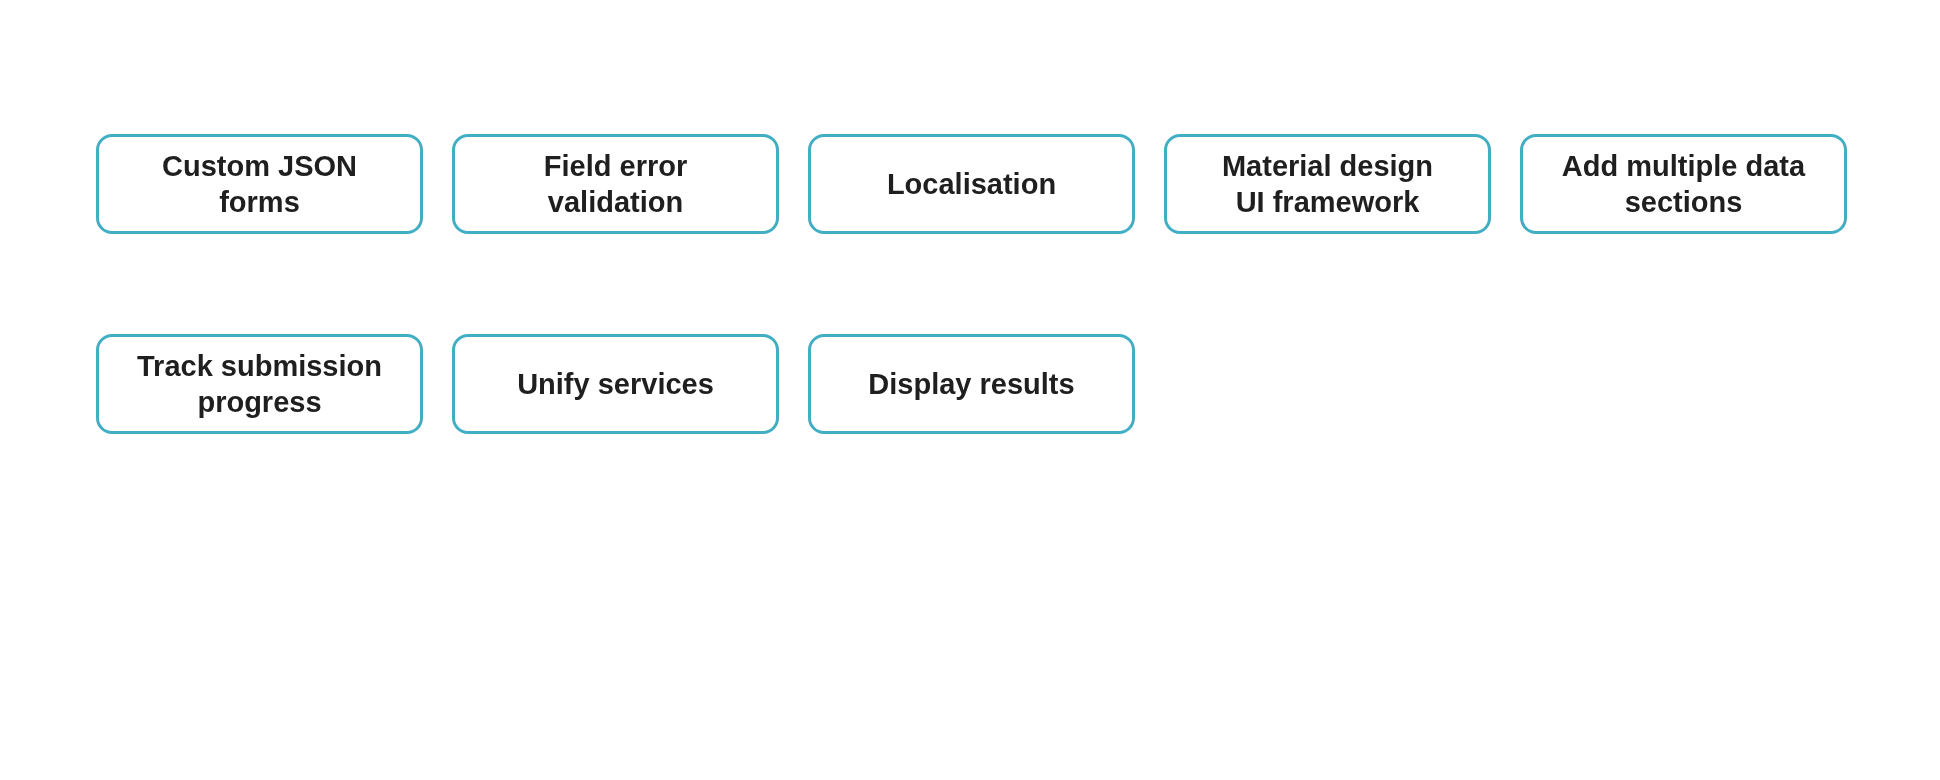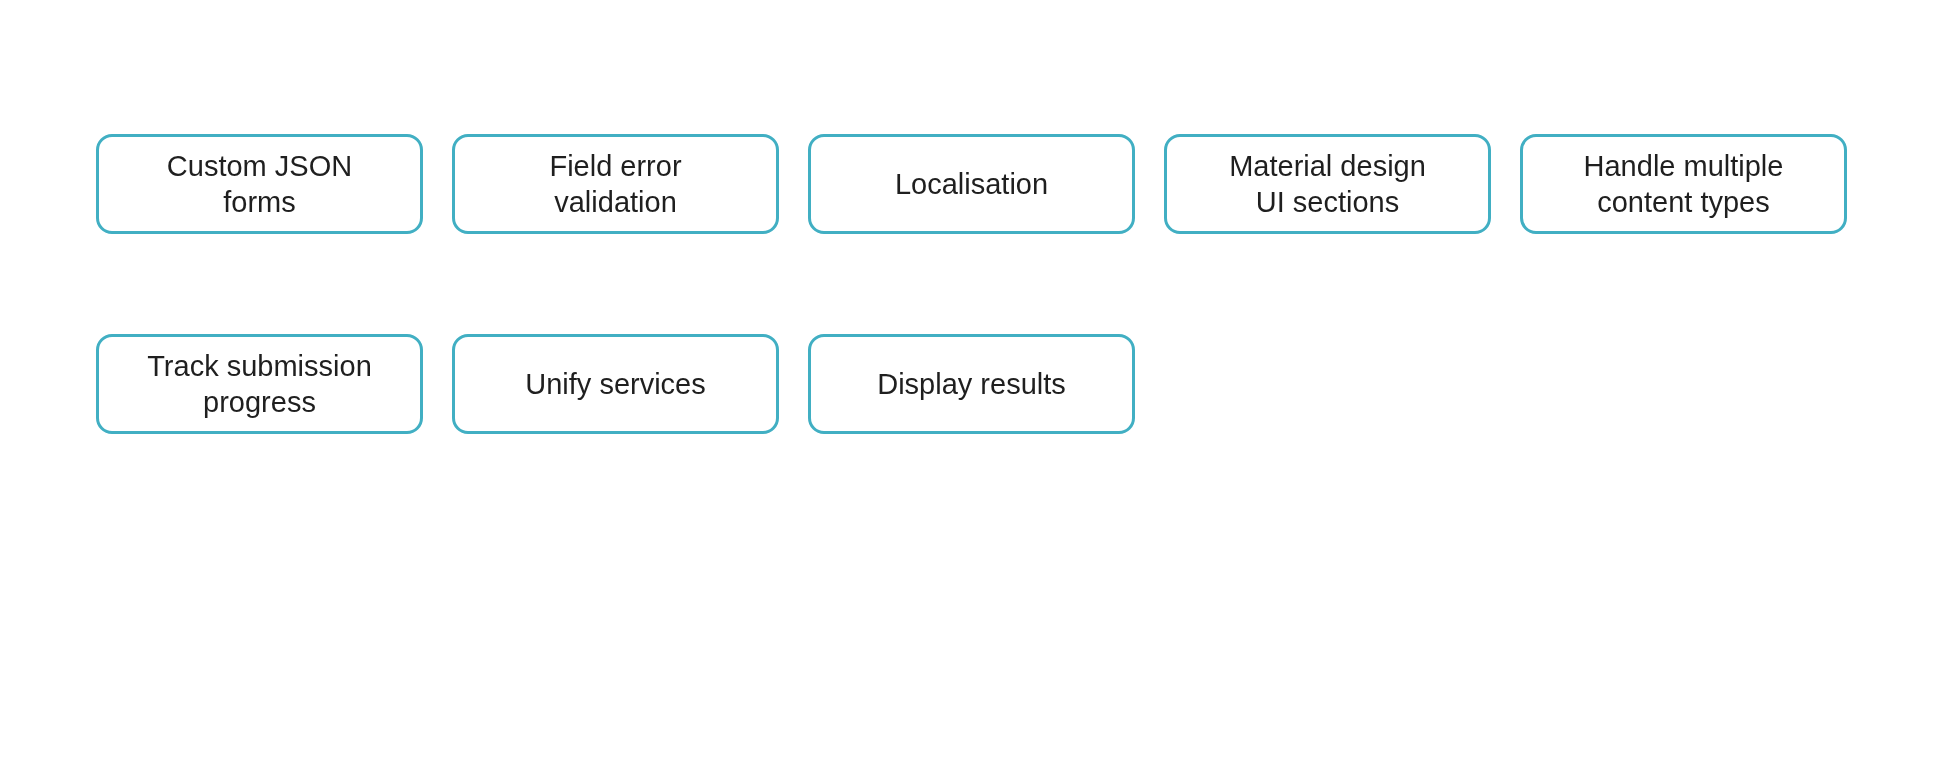--- a/index.html
+++ b/index.html
@@ -18,20 +18,21 @@
     background: #ffffff;
   }
   .card-grid {
     position: absolute;
     left: 96px;
     top: 134px;
     display: grid;
     grid-template-columns: repeat(5, 327px);
     column-gap: 29px;
     row-gap: 100px;
+    font-weight: bold;
   }
   .card {
     height: 100px;
     background: #ffffff;
     border: 3px solid var(--accent);
     border-radius: 16px;
     display: flex;
     align-items: center;
     justify-content: center;
     padding: 0 18px;
@@ -62,29 +63,29 @@
 validation</span>
     </div>
 
     <div class="card">
       <span class="card-label">Localisation</span>
     </div>
 
 
     <div class="card">
       <span class="card-label">Material design
-UI sections</span>
+UI framework</span>
+    </div>
+
+    <div class="card">
+      <span class="card-label">Add multiple data
+sections</span>
     </div>
 
 
-
-    <div class="card">
-      <span class="card-label">Handle multiple
-content types</span>
-    </div>
 
     <div class="card">
       <span class="card-label">Track submission
 progress</span>
     </div>
 
     <div class="card">
       <span class="card-label">Unify services</span>
     </div>
 

